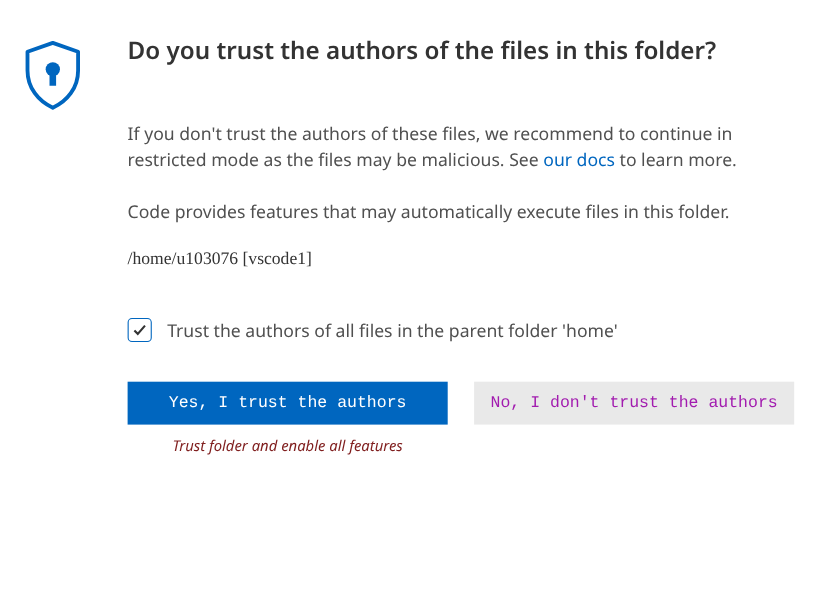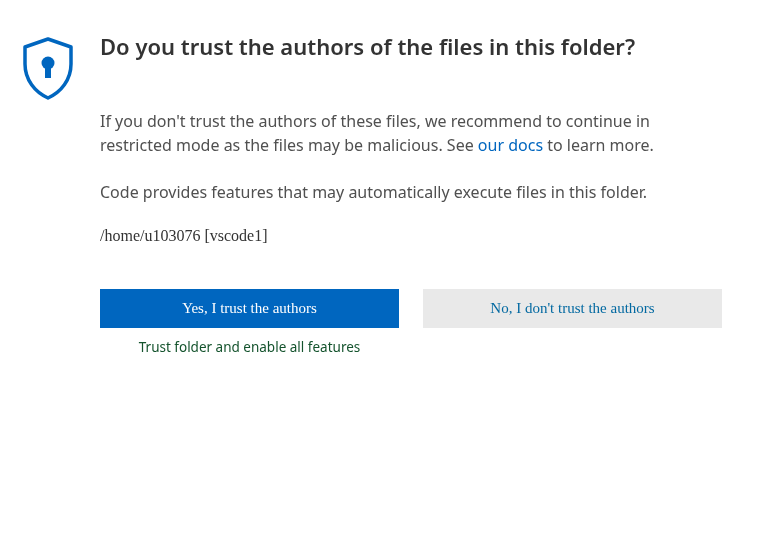--- a/index.html
+++ b/index.html
@@ -7,21 +7,21 @@
     font-family: "Segoe UI", -apple-system, system-ui, sans-serif;
     background: #ffffff;
     color: #333333;
     width: 758px;
     height: 541px;
     padding: 32px 36px 32px 20px;
   }
   .dialog {
     display: flex;
     align-items: flex-start;
-    gap: 24px;
+    gap: 40px;
     justify-content: center;
   }
   .icon-col {
     flex: 0 0 auto;
     padding-top: 4px;
   }
   .content-col {
     flex: 1 1 auto;
     display: flex;
     flex-direction: column;
@@ -85,36 +85,37 @@
   .button-group {
     flex: 1 1 0;
     display: flex;
     flex-direction: column;
     align-items: center;
   }
   .btn {
     width: 100%;
     padding: 11px 8px;
     font-size: 15px;
-    font-family: Liberation Serif, serif;
+    font-family: Liberation Mono, monospace;
     border: none;
     cursor: pointer;
     text-align: center;
   }
   .btn-primary {
     background: #0066bf;
     color: #ffffff;
   }
   .btn-secondary {
     background: #e9e9e9;
-    color: #0369a1;
+    color: #a21caf;
   }
   .btn-caption {
     font-size: 13.5px;
-    color: #14532d;
+    font-style: italic;
+    color: #7f1d1d;
     margin-top: 10px;
     text-align: center;
   }
 </style>
 </head>
 <body>
 
 <div class="dialog">
   <div class="icon-col">
     <span>
@@ -130,20 +131,28 @@
     <h1 class="title">Do you trust the authors of the files in this folder?</h1>
 
     <p class="body-text">
       <span>If you don't trust the authors of these files, we recommend to continue in restricted mode as the files may be malicious. See </span><a class="link">our docs</a><span> to learn more.</span>
     </p>
 
     <p class="body-text">Code provides features that may automatically execute files in this folder.</p>
 
     <div class="path">/home/u103076 [vscode1]</div>
 
+    <div class="checkbox-row">
+      <div class="checkbox">
+        <svg viewBox="0 0 16 16">
+          <polyline points="2.5,8.5 6,12 13.5,3.5"></polyline>
+        </svg>
+      </div>
+      <span class="checkbox-label">Trust the authors of all files in the parent folder 'home'</span>
+    </div>
 
     <div class="button-row">
       <div class="button-group">
         <button class="btn btn-primary">Yes, I trust the authors</button>
         <div class="btn-caption">Trust folder and enable all features</div>
       </div>
       <div class="button-group">
         <button class="btn btn-secondary">No, I don't trust the authors</button>
       </div>
     </div>

